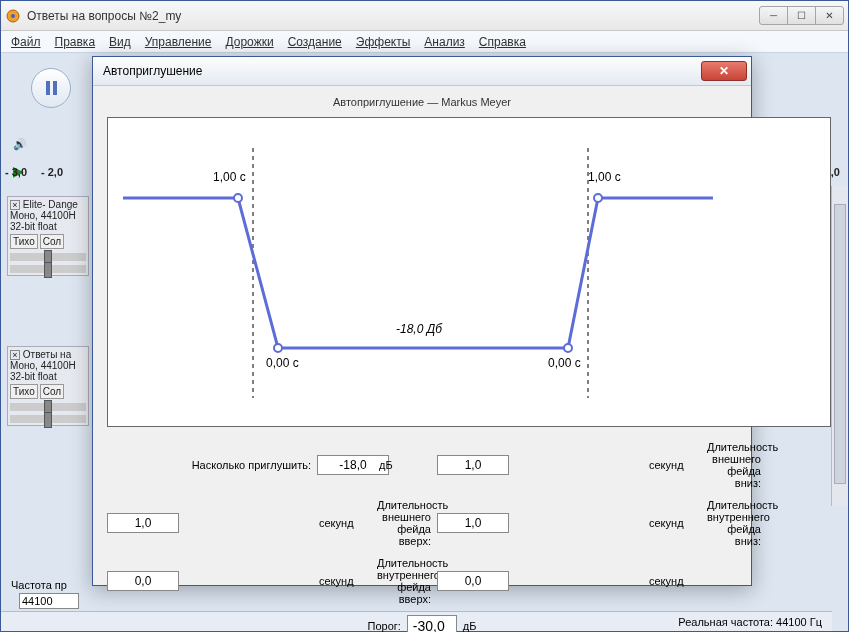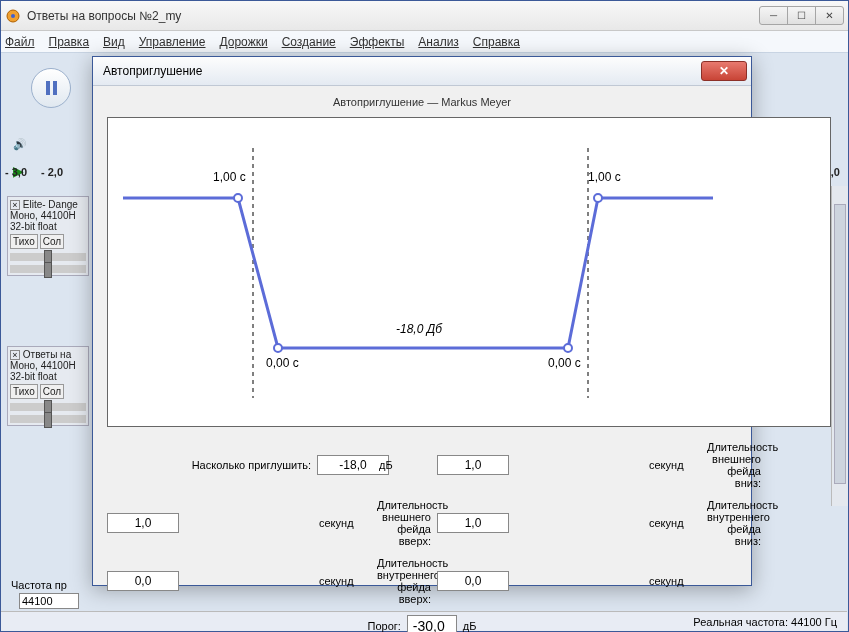--- a/index.html
+++ b/index.html
@@ -42,21 +42,21 @@
       font-size: 10px; color: #444;
       margin-left: -1px;
     }
     .winbtn:first-child { border-radius: 3px 0 0 3px; }
     .winbtn:last-child { border-radius: 0 3px 3px 0; }
     .menubar {
       height: 22px;
       background: #f5f8fc;
       display: flex;
       align-items: center;
-      padding: 0 4px;
+      padding: 0 10px;
       border-bottom: 1px solid #c8d4e3;
     }
     .menubar span {
       margin-right: 14px;
       text-decoration: underline;
       color: #333;
       font-size: 12px;
       cursor: default;
     }
     .toolbar-area {
@@ -144,21 +144,21 @@
       position: absolute;
       right: 4px;
       width: 78px;
       height: 70px;
       background: #d4d8ff;
       border: 1px solid #88a;
     }
     .waveform svg { width: 100%; height: 100%; }
     .statusbar {
       position: absolute;
-      bottom: 0; left: 0; right: 1px;
+      bottom: 0; left: 0; right: 16px;
       height: 20px;
       background: #e8ecf4;
       border-top: 1px solid #bbb;
       display: flex; justify-content: flex-end; align-items: center;
       padding: 0 10px;
       font-size: 11px;
     }
     .freq-label {
       position: absolute;
       left: 10px; bottom: 40px;

